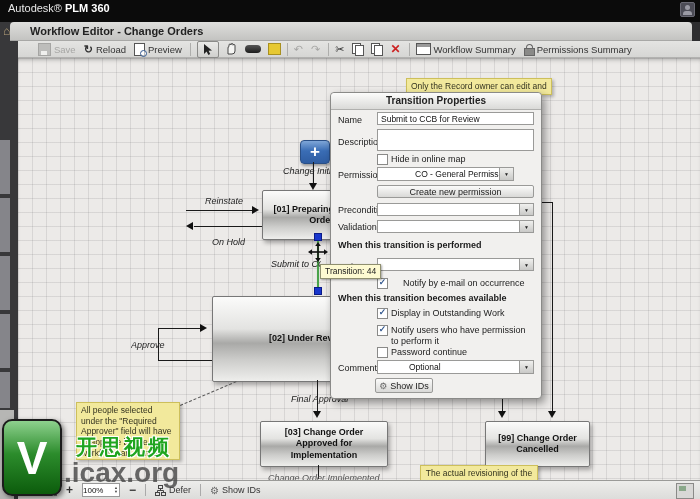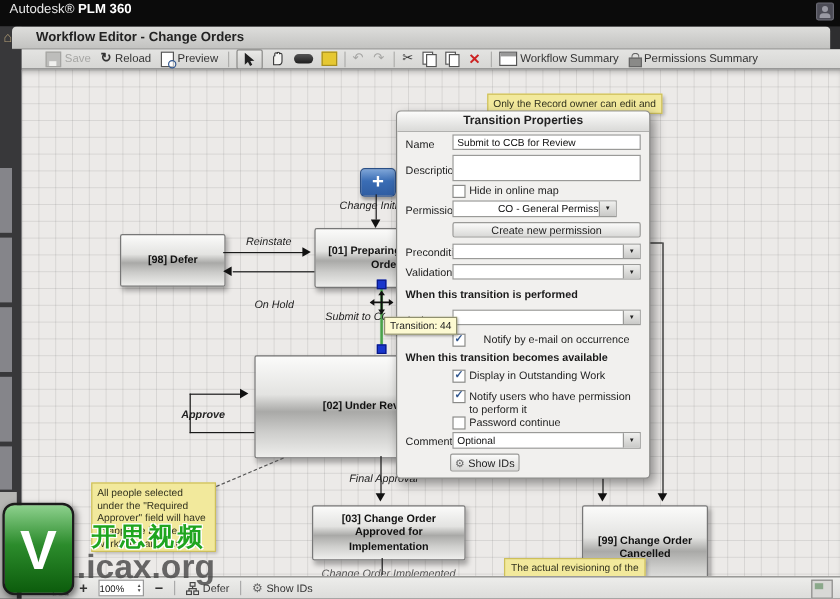--- a/index.html
+++ b/index.html
@@ -202,63 +202,60 @@
 </div>
 
 <div id="canvas">
 
   <div id="plusbtn" style="left:282px;top:82px;">+</div>
 
   <div class="vline" style="left:295px;top:104px;height:21px;"></div>
   <div class="tri down" style="left:291px;top:125px;"></div>
   <div class="elabel" style="left:265px;top:108px;width:47px;">Change Initiated</div>
 
-  <div class="node" style="left:82px;top:137px;width:86px;height:42px;">
-      <span>[98] Defer</span>
-    </div>
 
   <div class="node" style="left:244px;top:132px;width:113px;height:48px;padding:0 2px;">
       <span>[01] Preparing Change Order</span>
     </div>
 
   <div class="hline" style="left:168px;top:152px;width:68px;"></div>
   <div class="tri right" style="left:234px;top:148px;"></div>
   <div class="elabel" style="left:187px;top:138px;">Reinstate</div>
   <div class="hline" style="left:176px;top:168px;width:68px;"></div>
   <div class="tri left" style="left:168px;top:164px;"></div>
-  <div class="elabel" style="left:194px;top:179px;margin-top:12px;">On Hold</div>
+  <div class="elabel" style="left:194px;top:179px;">On Hold</div>
 
   <div class="gline" style="left:299px;top:179px;height:56px;"></div>
   <div class="handle" style="left:296px;top:175px;"></div>
   <div class="handle" style="left:296px;top:229px;"></div>
   <div class="elabel" style="left:253px;top:201px;width:50px;">Submit to CCB for Review</div>
 
   <div class="node" style="left:194px;top:238px;width:190px;height:84px;">
       <span>[02] Under Review</span>
     </div>
 
   <div class="hline" style="left:140px;top:270px;width:42px;"></div>
   <div class="tri right" style="left:182px;top:266px;"></div>
   <div class="vline" style="left:140px;top:270px;height:33px;"></div>
   <div class="hline" style="left:140px;top:302px;width:54px;"></div>
-  <div class="elabel" style="left:133px;top:282px;font-weight:bold;">Approve</div>
+  <div class="elabel" style="left:113px;top:282px;">Approve</div>
 
   <div class="dashed" style="left:162px;top:347px;width:61px;transform:rotate(-23deg);"></div>
 
   <div class="vline" style="left:299px;top:322px;height:33px;"></div>
   <div class="tri down" style="left:295px;top:353px;"></div>
   <div class="elabel" style="left:273px;top:336px;">Final Approval</div>
 
   <div class="node" style="left:242px;top:363px;width:118px;height:44px;padding:0 4px;">
       <span>[03] Change Order Approved for Implementation</span>
     </div>
   <div class="vline" style="left:300px;top:407px;height:14px;"></div>
   <div class="elabel" style="left:250px;top:415px;color:#555;">Change Order Implemented</div>
 
-  <div class="node" style="left:467px;top:363px;width:95px;height:44px;padding:12px 4px;">
+  <div class="node" style="left:467px;top:363px;width:95px;height:44px;padding:0 4px;">
       <span>[99] Change Order Cancelled</span>
     </div>
   <div class="vline" style="left:484px;top:340px;height:15px;"></div>
   <div class="tri down" style="left:480px;top:353px;"></div>
   <div class="hline" style="left:522px;top:144px;width:12px;"></div>
   <div class="vline" style="left:534px;top:144px;height:211px;"></div>
   <div class="tri down" style="left:530px;top:353px;"></div>
   <div class="vline" style="left:513px;top:407px;height:7px;"></div>
   <div class="elabel" style="left:515px;top:133px;">or</div>
   <div class="elabel" style="left:517px;top:324px;">r</div>
@@ -334,21 +331,21 @@
     </span>
   <span class="dl" style="left:60px;top:215px;">Display in Outstanding Work</span>
   <span class="cb" style="left:46px;top:232px;">
       <span class="ck">✓</span>
     </span>
   <span class="dl" style="left:60px;top:232px;width:142px;white-space:normal;line-height:1.25;">Notify users who have permission to perform it</span>
   <span class="cb" style="left:46px;top:254px;"></span>
   <span class="dl" style="left:60px;top:254px;">Password continue</span>
 
   <span class="dl" style="left:7px;top:270px;">Comments</span>
-  <div class="dsel" style="left:46px;top:267px;width:157px;height:14px;">
+  <div class="dsel" style="left:46px;top:267px;width:157px;height:14px;padding-left:28px;">
     <span class="t">Optional</span>
     <span class="a">▼</span>
   </div>
   <div class="dbtn" style="left:44px;top:285px;width:58px;height:15px;">
     <span style="font-size:9px;color:#666;">⚙</span>
     <span>Show IDs</span>
   </div>
 </div>
 
 <div id="statusbar">

